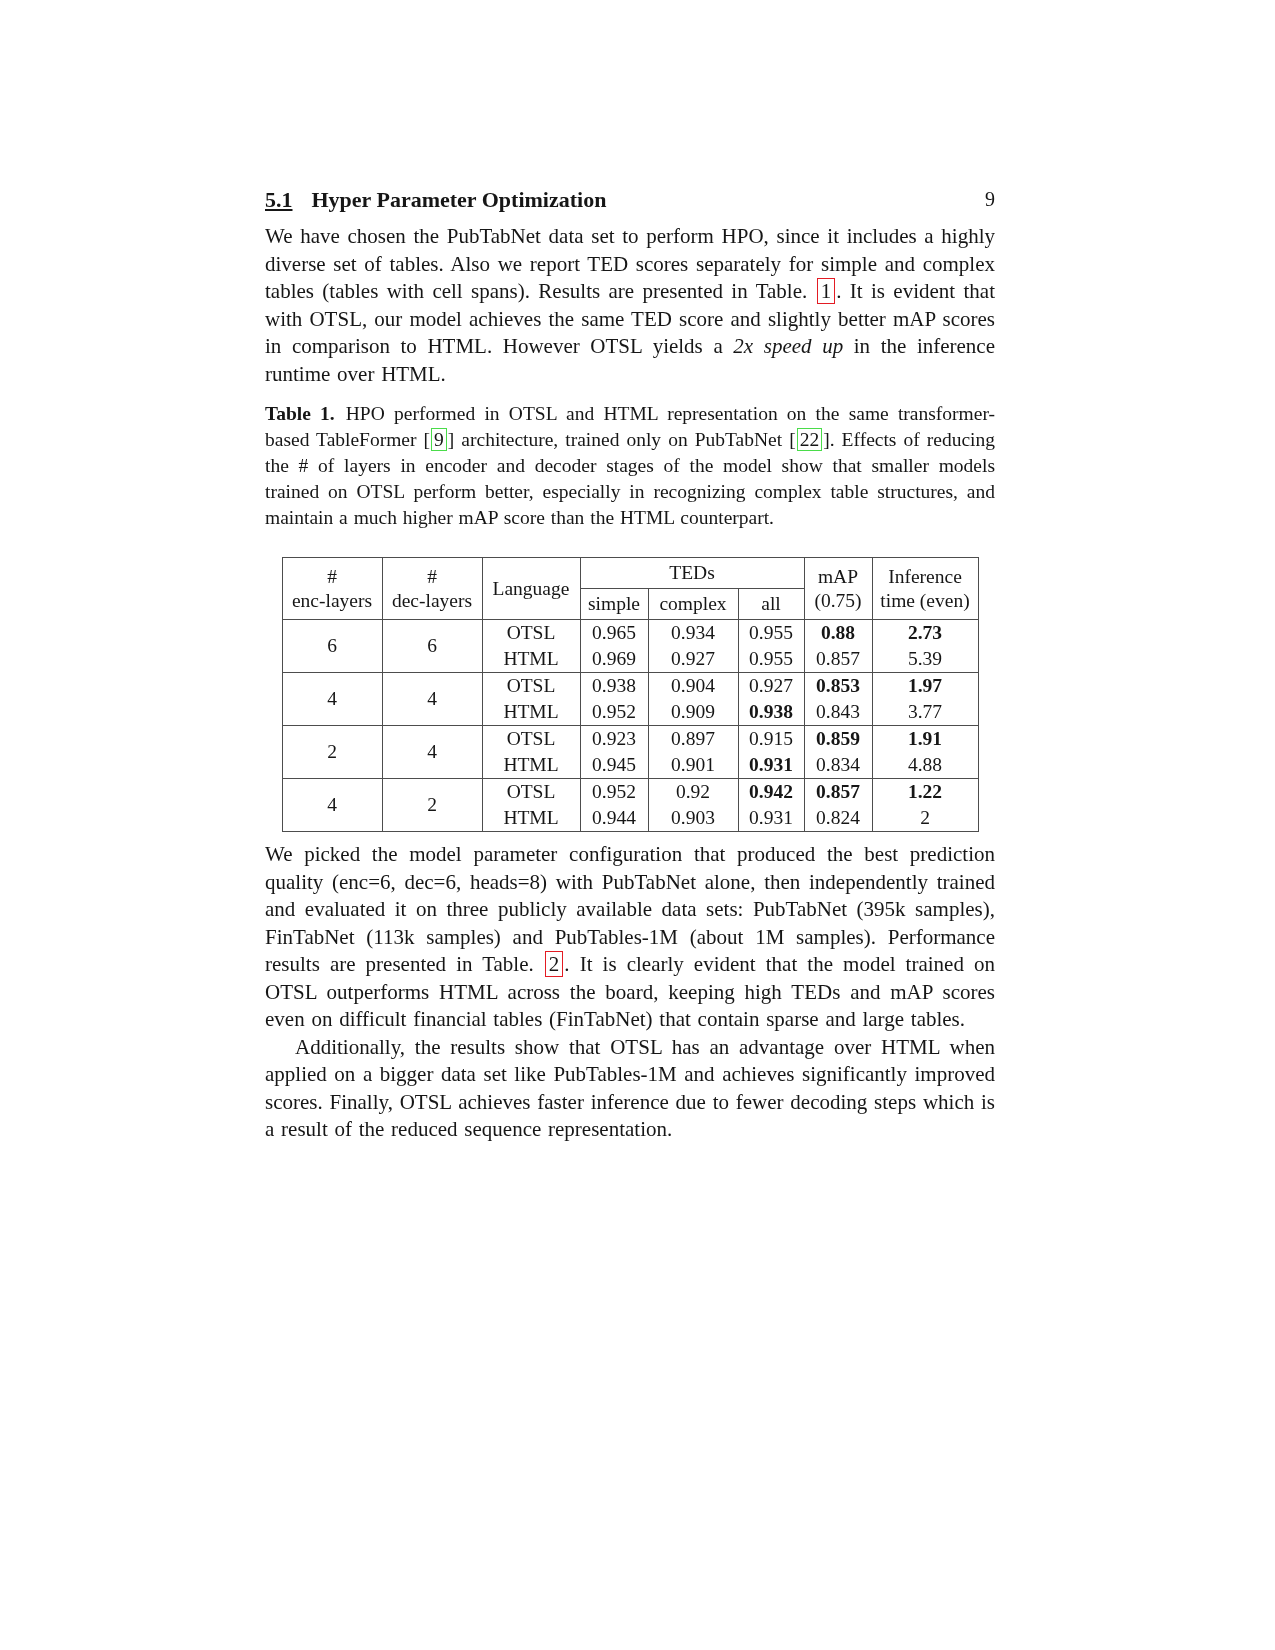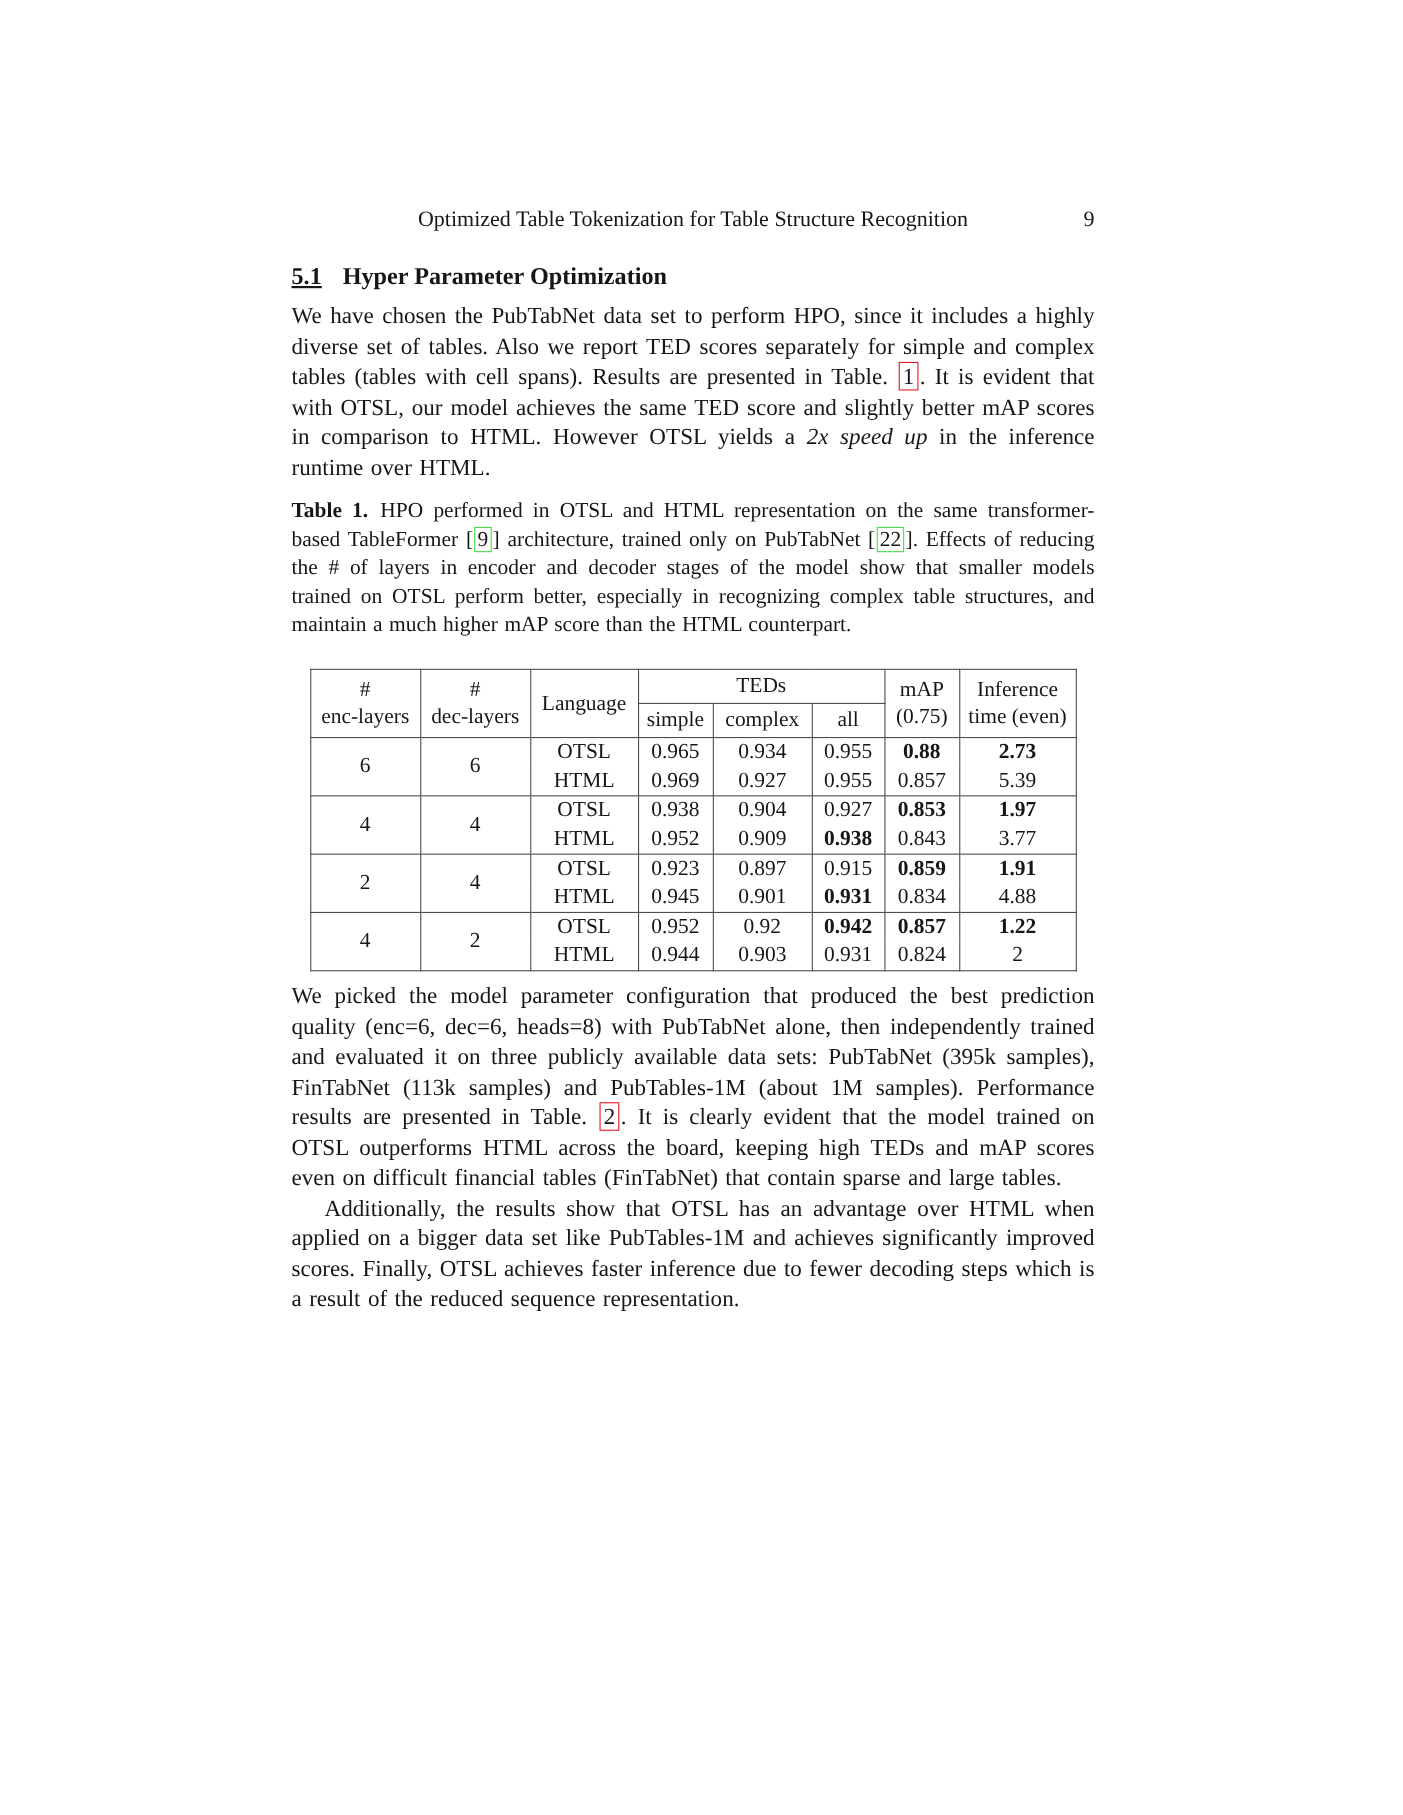--- a/index.html
+++ b/index.html
@@ -99,21 +99,20 @@
   .datatable tr.r1 td { border-bottom: none; }
   .datatable tr.r2 td { border-top: none; }
   .datatable tr.r1 td.span2 { border-bottom: 1px solid #4d4d4d; }
 </style>
 </head>
 <body>
 
 <div class="content">
 
   <div class="running-header">
-    <span class="rh-title">Optimized Table Tokenization for Table Structure Recognition</span>
     <span class="rh-page">9</span>
   </div>
 
 
   <h2 class="section-heading heading-51">
     <span class="sec-num">5.1</span><span>Hyper Parameter Optimization</span>
   </h2>
 
   <p class="body-par par-s51"><span>We have chosen the PubTabNet data set to perform HPO, since it includes a highly diverse set of tables. Also we report TED scores separately for simple and complex tables (tables with cell spans). Results are presented in Table. </span><span class="ref-red">1</span><span>. It is evident that with OTSL, our model achieves the same TED score and slightly better mAP scores in comparison to HTML. However OTSL yields a </span><span class="italic">2x speed up</span><span> in the inference runtime over HTML.</span></p>
 

